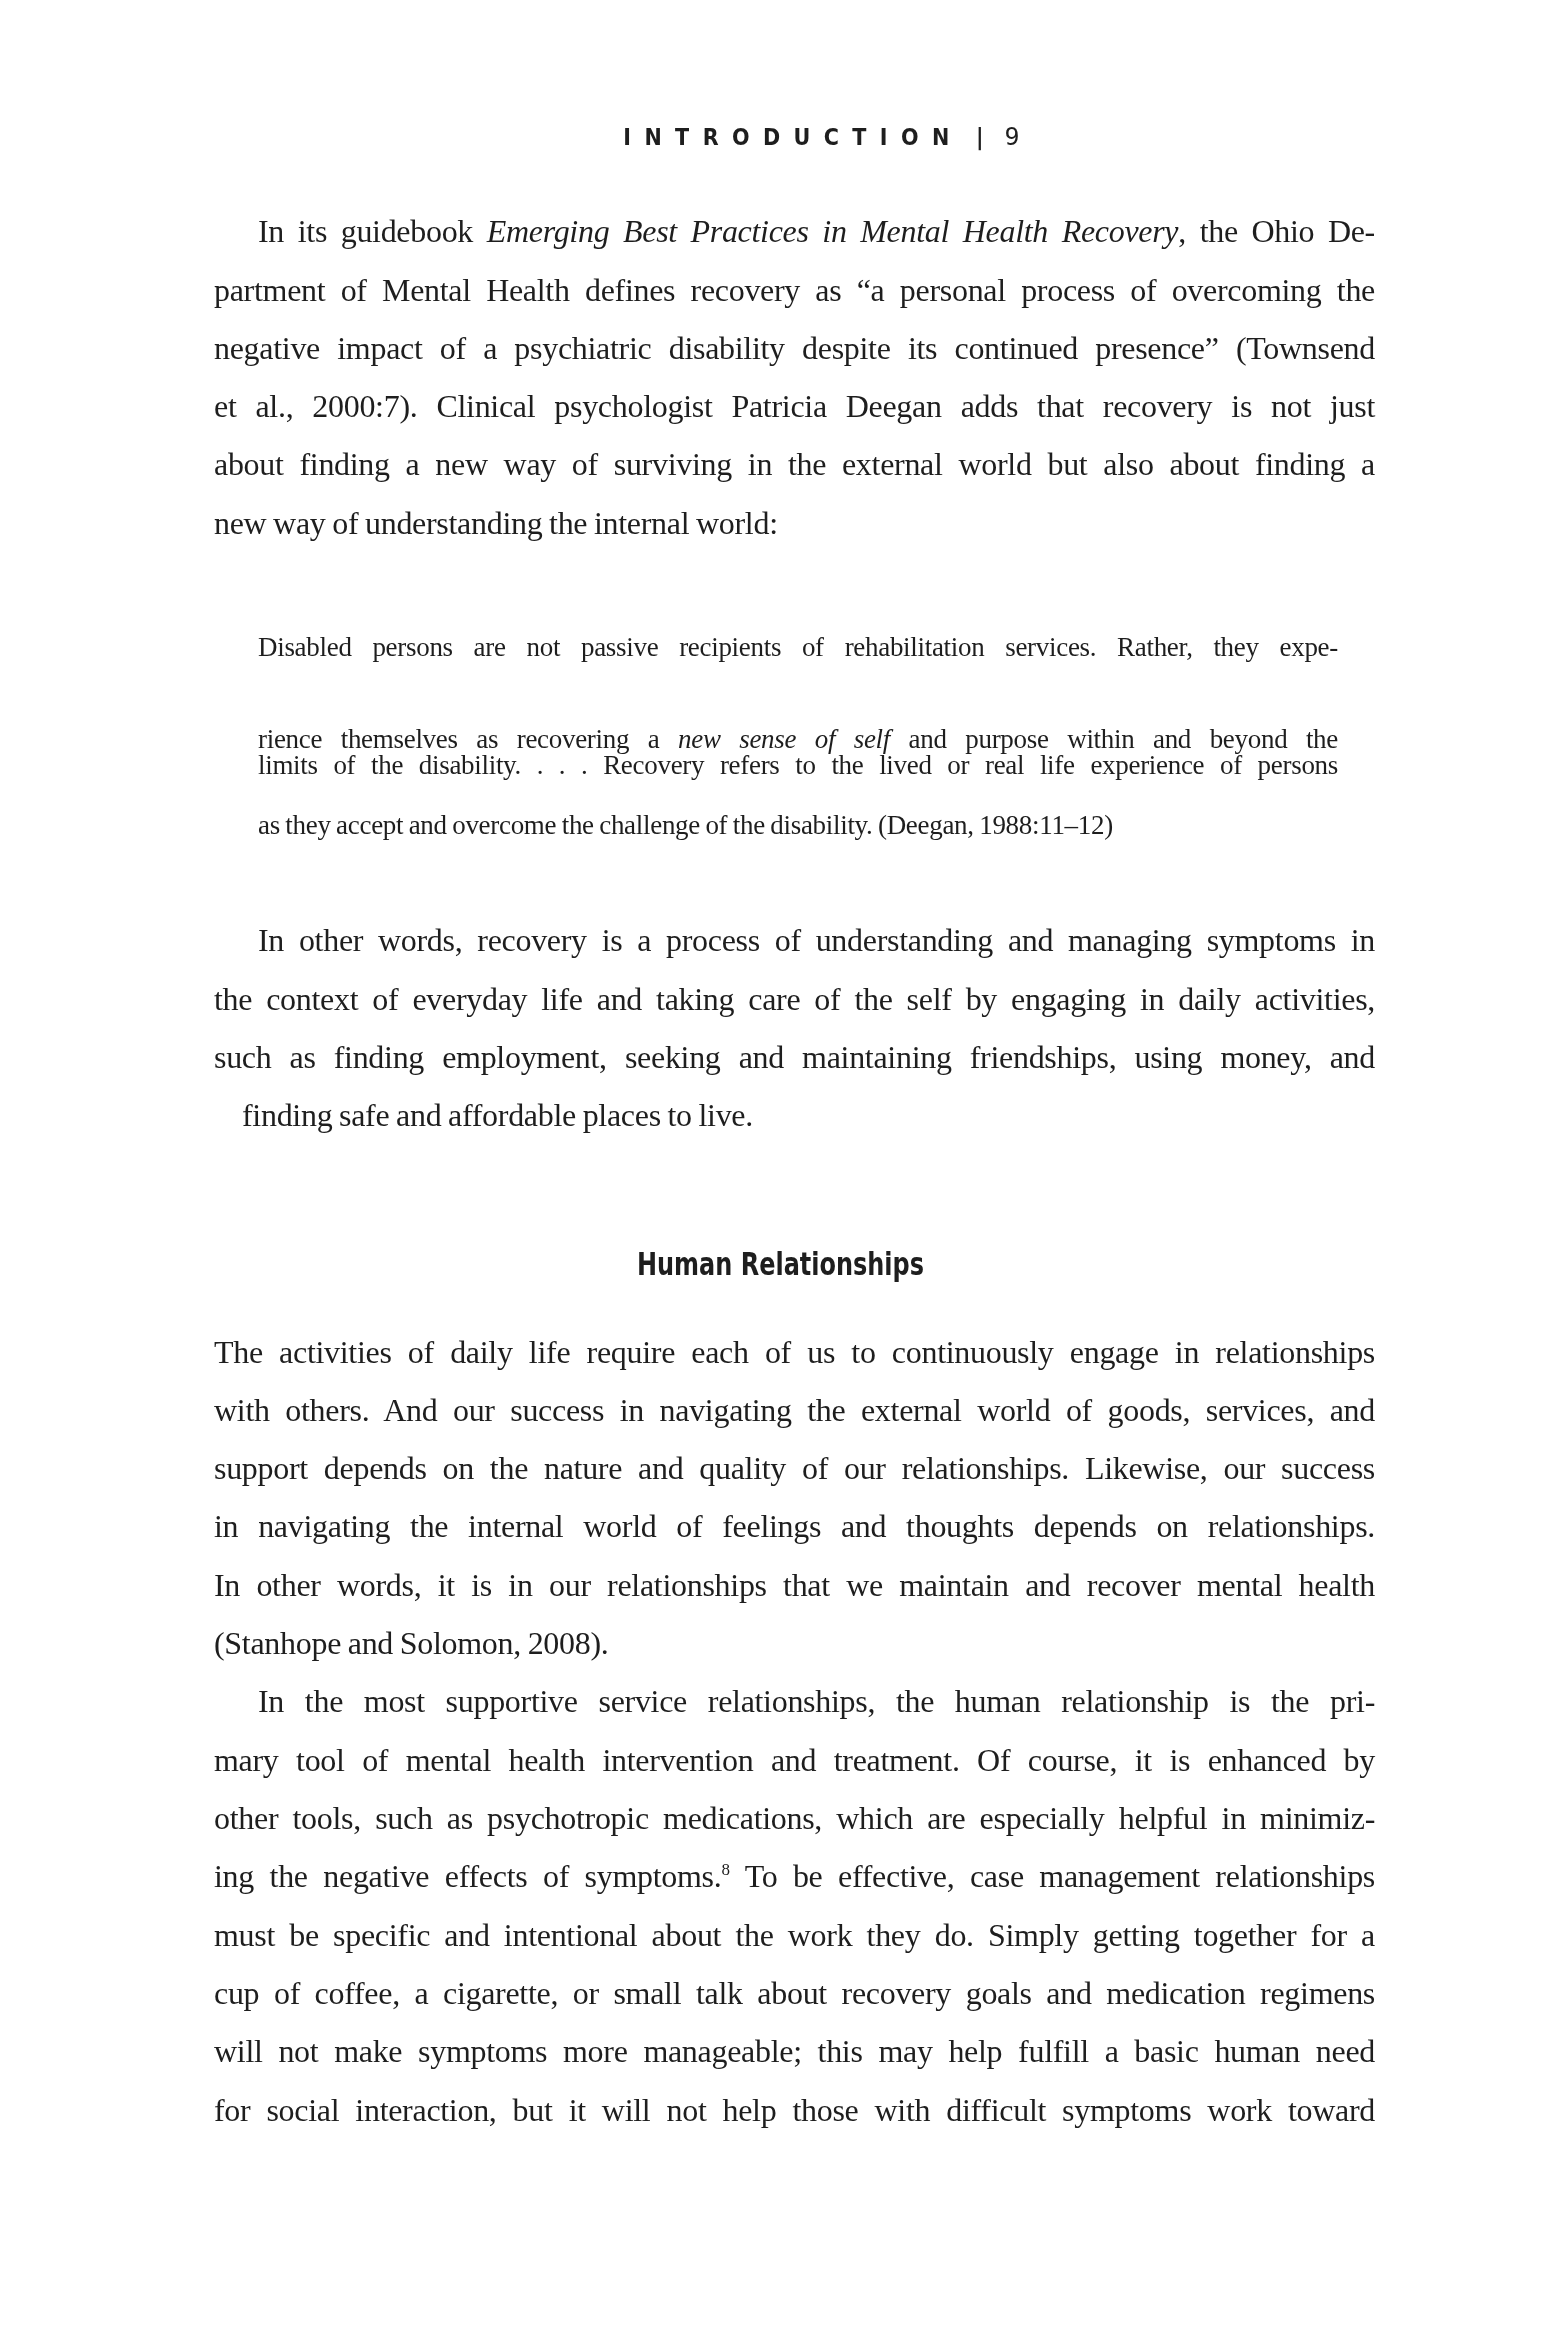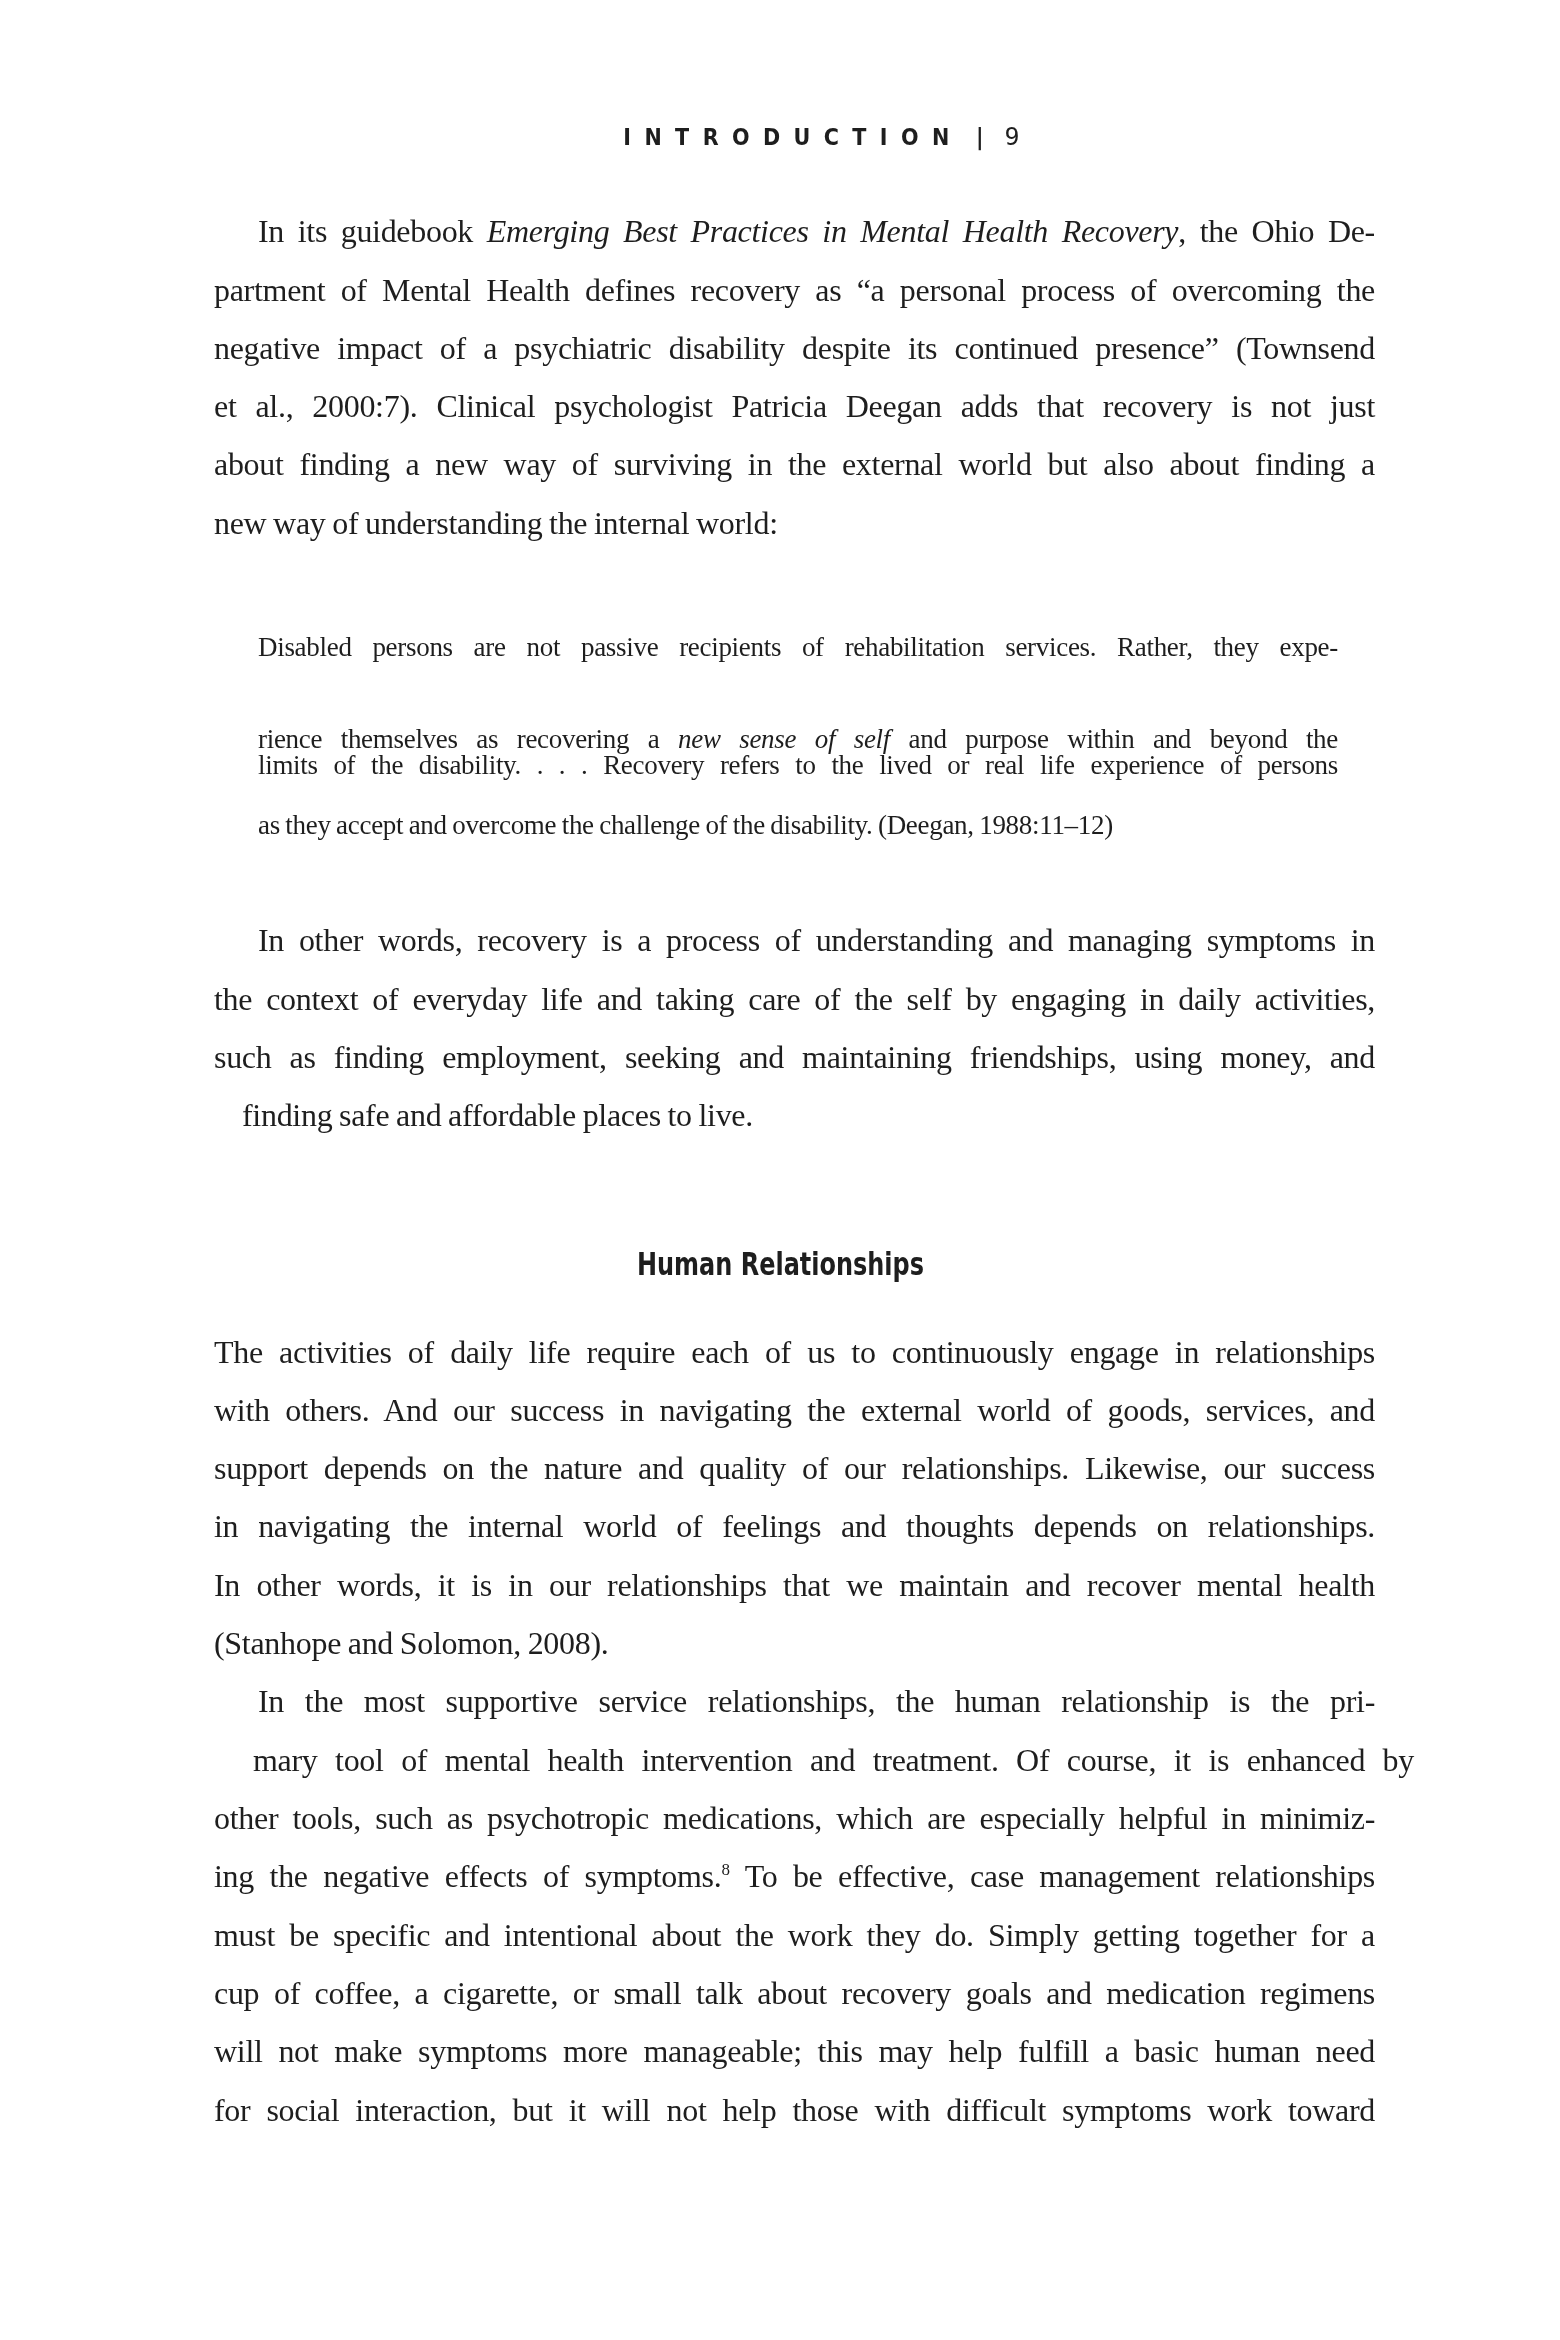--- a/index.html
+++ b/index.html
@@ -127,21 +127,21 @@
   <div class="line" style="top:1333px;">The activities of daily life require each of us to continuously engage in relationships</div>
   <div class="line" style="top:1391px;">with others. And our success in navigating the external world of goods, services, and</div>
   <div class="line" style="top:1449px;">support depends on the nature and quality of our relationships. Likewise, our success</div>
   <div class="line" style="top:1507px;">in navigating the internal world of feelings and thoughts depends on relationships.</div>
   <div class="line" style="top:1566px;">In other words, it is in our relationships that we maintain and recover mental health</div>
   <div class="line last" style="top:1624px;">(Stanhope and Solomon, 2008).</div>
 </div>
 
 <div>
   <div class="line indent" style="top:1682px;">In the most supportive service relationships, the human relationship is the pri-</div>
-  <div class="line" style="top:1741px;margin-left:39px;">mary tool of mental health intervention and treatment. Of course, it is enhanced by</div>
+  <div class="line" style="top:1741px;">mary tool of mental health intervention and treatment. Of course, it is enhanced by</div>
   <div class="line" style="top:1799px;">other tools, such as psychotropic medications, which are especially helpful in minimiz-</div>
   <div class="line" style="top:1857px;"><span>ing the negative effects of symptoms.</span><sup>8</sup><span> To be effective, case management relationships</span></div>
   <div class="line" style="top:1916px;">must be specific and intentional about the work they do. Simply getting together for a</div>
   <div class="line" style="top:1974px;">cup of coffee, a cigarette, or small talk about recovery goals and medication regimens</div>
   <div class="line" style="top:2032px;">will not make symptoms more manageable; this may help fulfill a basic human need</div>
   <div class="line" style="top:2091px;">for social interaction, but it will not help those with difficult symptoms work toward</div>
 </div>
 
 
 </body></html>

